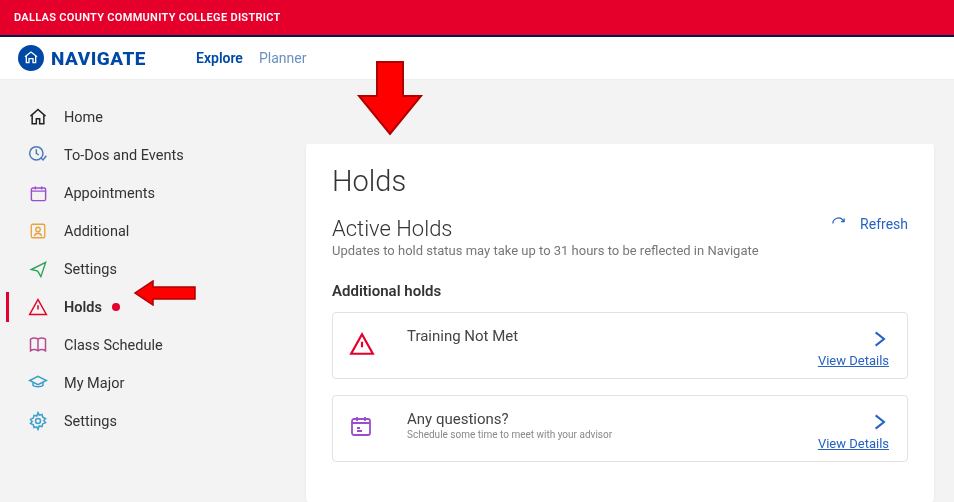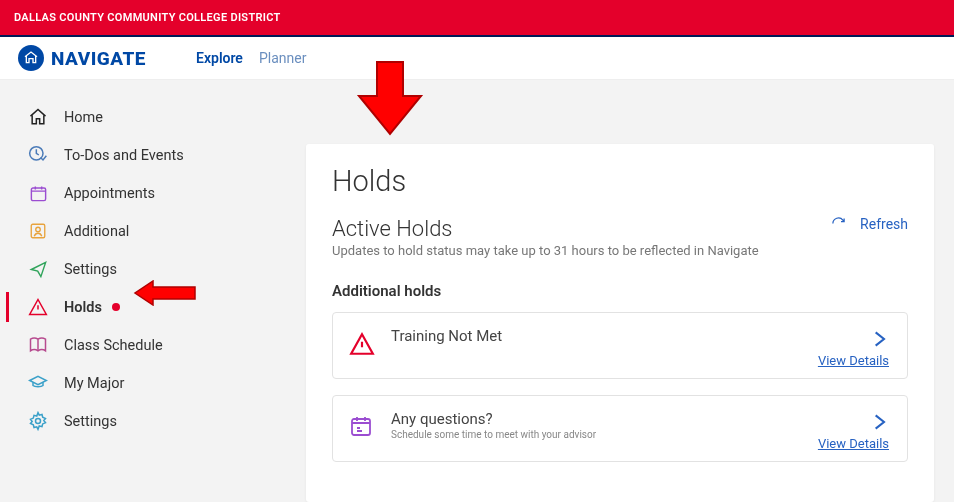--- a/index.html
+++ b/index.html
@@ -151,21 +151,21 @@
     color: #333;
     margin-top: 24px;
     margin-bottom: 12px;
   }
   .hold-card {
     border: 1px solid #e2e2e2;
     border-radius: 4px;
     padding: 14px 18px 10px 16px;
     display: flex;
     align-items: flex-start;
-    gap: 16px;
+    gap: 32px;
     margin-bottom: 16px;
     cursor: pointer;
   }
   .hold-card .card-icon {
     width: 26px;
     height: 26px;
     flex-shrink: 0;
     margin-top: 4px;
   }
   .hold-card .card-body { flex: 1; }

